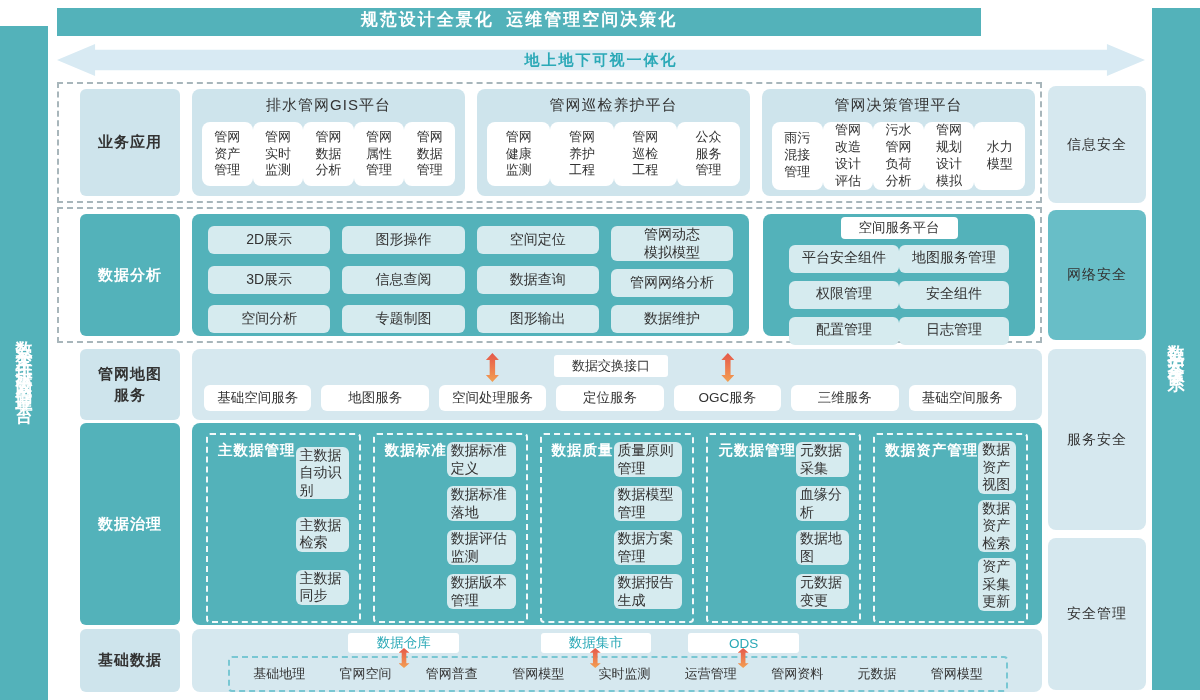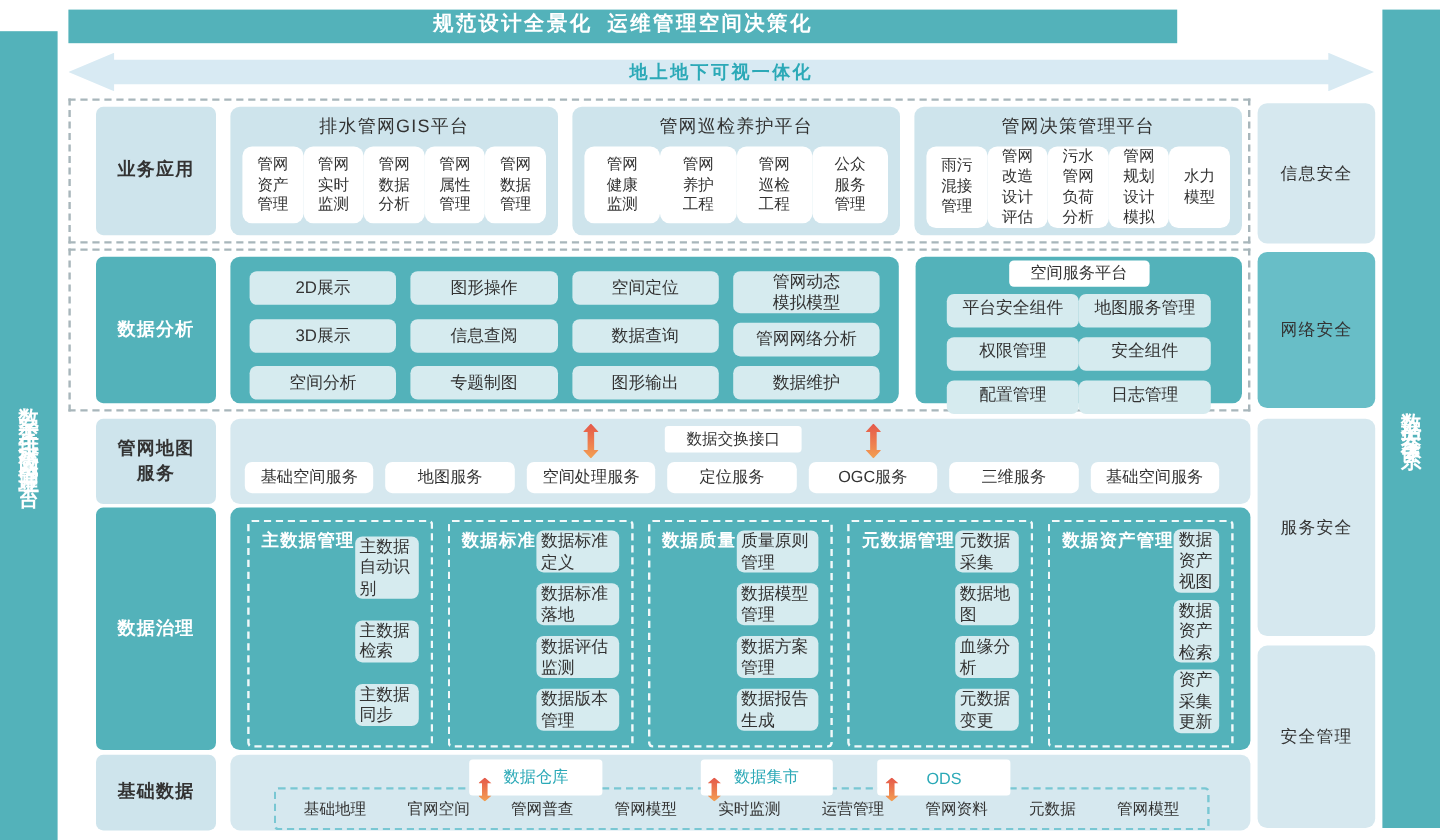--- a/index.html
+++ b/index.html
@@ -83,22 +83,22 @@
 
   
   .r4panel{flex:1;display:grid;grid-template-columns:repeat(5,1fr);gap:12px;padding:10px 14px;box-sizing:border-box;}
   .gov-col{border:2px dashed rgba(255,255,255,.92);border-radius:4px;padding:6px 10px 10px;display:flex;flex-direction:row;}
   .gov-title{text-align:center;color:#fff;font-weight:bold;font-size:14.5px;letter-spacing:1px;margin-bottom:6px;}
   .gov-items{flex:1;display:flex;flex-direction:column;justify-content:space-around;gap:6px;}
   .gov-items .titem{min-height:28px;}
 
   
   .r5panel{flex:1;position:relative;}
-  .store{position:absolute;top:4px;height:30px;width:13%;background:#fff;border-radius:3px;display:flex;
-    align-items:center;justify-content:center;color:var(--tealtxt);font-size:13.5px;font-weight:500;z-index:2;margin-left:43px;}
+  .store{position:absolute;top:4px;height:20px;width:13%;background:#fff;border-radius:3px;display:flex;
+    align-items:center;justify-content:center;color:var(--tealtxt);font-size:13.5px;font-weight:500;z-index:2;}
   .st1{left:18.4%;} .st2{left:41.0%;} .st3{left:58.4%;}
   .r5-sources{position:absolute;left:36px;right:34px;top:27px;bottom:4px;border:2px dashed #79c7d3;border-radius:4px;
     display:flex;align-items:center;justify-content:space-around;padding:16px 6px;}
   .src{font-size:13px;color:var(--ink);}
 
   
   .safety{position:absolute;left:991px;width:98px;border-radius:8px;display:flex;align-items:center;justify-content:center;
     font-size:14px;color:var(--ink);letter-spacing:1px;}
   .s-info{top:86px;height:117px;background:var(--light2);}
   .s-net{top:210px;height:130px;background:#68bec7;}
@@ -346,23 +346,23 @@
                 <div class="titem">数据报告生成</div>
               </div>
           </div>
 
           <div class="gov-col">
             <div class="gov-title">元数据管理</div>
             <div class="gov-items">
 
                 <div class="titem">元数据采集</div>
 
+                <div class="titem">血缘分析</div>
+
                 <div class="titem">数据地图</div>
-
-                <div class="titem">血缘分析</div>
 
                 <div class="titem">元数据变更</div>
               </div>
           </div>
 
           <div class="gov-col">
             <div class="gov-title">数据资产管理</div>
             <div class="gov-items">
 
                 <div class="titem">数据资产视图</div>

